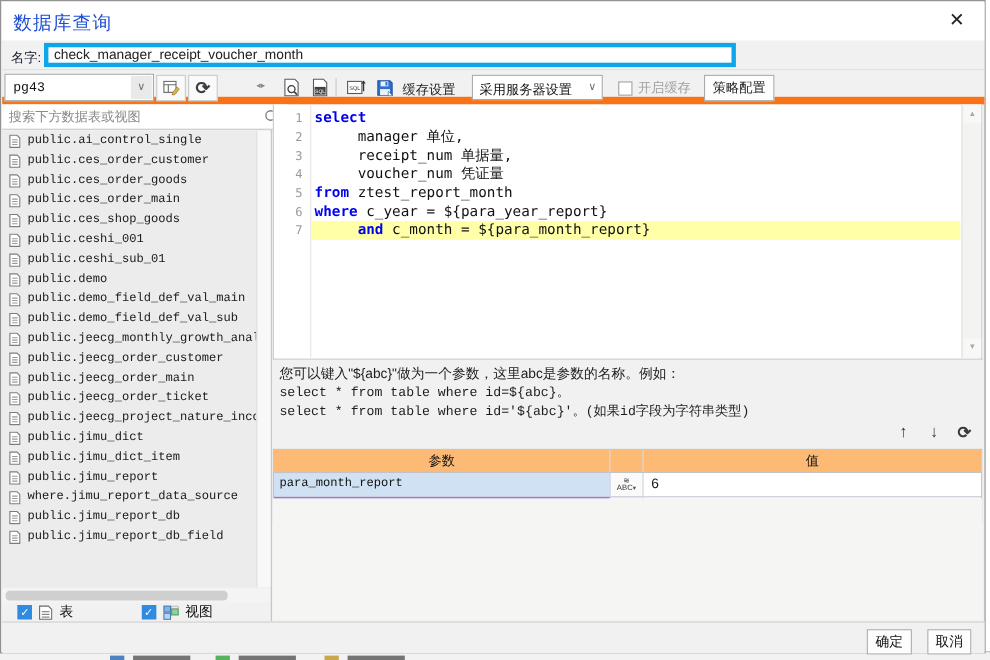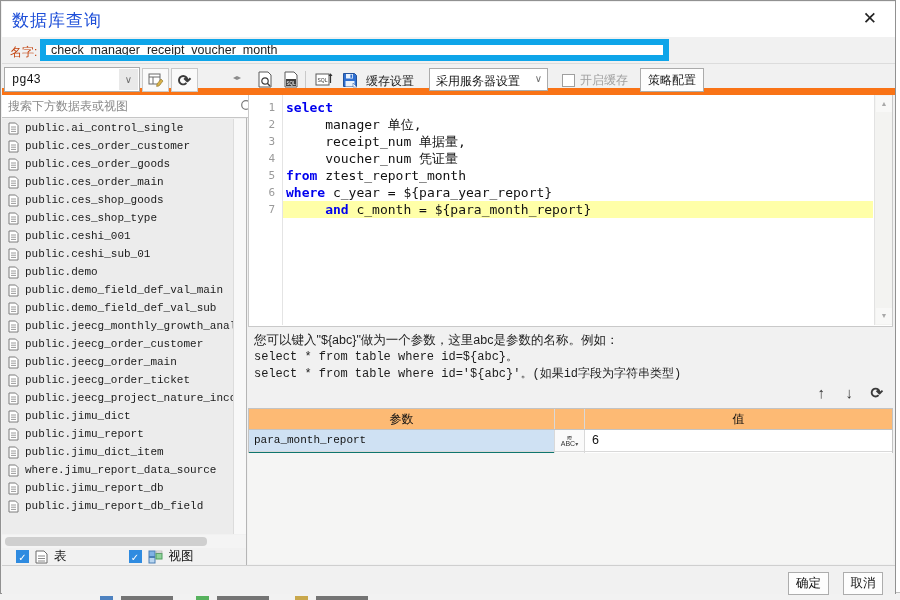--- a/index.html
+++ b/index.html
@@ -13,22 +13,22 @@
   .bd-text { width:52px; height:5px; background:#4a4a4a; opacity:.75; }
 
   
   .dialog { position:absolute; left:0; top:0; width:896px; height:594px; background:#f1f1f1; border:1px solid #919191; }
 
   .titlebar { position:absolute; left:1px; top:1px; width:893px; height:35px; background:#fff; }
   .title { position:absolute; left:10px; top:7px; font-size:17px; color:#1d4ed8; letter-spacing:1px; }
   .close { position:absolute; right:18px; top:6px; font-size:17px; color:#222; cursor:pointer; font-weight:300; }
 
   .name-row { position:absolute; left:1px; top:36px; width:893px; height:27px; background:#f1f1f1; border-bottom:1px solid #dcdcdc; }
-  .name-label { position:absolute; left:8px; top:7px; font-size:12px; color:#c2410c; }
-  .name-input { position:absolute; left:38px; top:2px; width:629px; height:22px; border:6px solid #0ea5e9; background:#fff; font-size:12.5px; color:#222; padding:0 5px; font-family:"Liberation Sans",sans-serif; }
+  .name-label { position:absolute; left:8px; top:7px; font-size:12px; color:#0f172a; }
+  .name-input { position:absolute; left:38px; top:2px; width:629px; height:22px; border:4px solid #0ea5e9; background:#fff; font-size:12.5px; color:#222; padding:0 5px; font-family:"Liberation Sans",sans-serif; }
 
   .toolbar { position:absolute; left:1px; top:63px; width:893px; height:31px; background:#f1f1f1; border-bottom:7px solid #f97316; }
   .ds-select { position:absolute; left:2px; top:3px; width:136px; height:25px; background:#fff; border:1px solid #ababab; cursor:pointer; }
   .ds-select .val { position:absolute; left:7px; top:5px; font-size:12px; font-family:"Liberation Mono",monospace; color:#111; }
   .ds-select .chev-zone { position:absolute; right:1px; top:1px; width:19px; height:21px; background:#e9e9e9; color:#6f6f6f; font-size:10px; text-align:center; line-height:21px; }
   .tb-btn { position:absolute; top:4px; width:27px; height:24px; background:#fafafa; border:1px solid #c9c9c9; cursor:pointer; display:flex; align-items:center; justify-content:center; }
   .tb-btn.test { left:140px; }
   .tb-btn.refresh { left:169px; font-size:16px; font-weight:bold; color:#3c3c3c; }
   .collapse { position:absolute; left:231px; top:9px; font-size:8px; color:#8a8a8a; letter-spacing:0; }
 
@@ -83,21 +83,21 @@
   
   .param-controls { position:absolute; left:247px; top:383px; width:645px; height:22px; }
   .pc-ico { position:absolute; top:0; font-size:15px; color:#3a3a3a; cursor:pointer; }
   .pc-up { right:68px; } .pc-down { right:40px; } .pc-refresh { right:10px; font-weight:bold; }
 
   .param-table { position:absolute; left:247px; top:407px; width:645px; background:#fff; border:1px solid #c3c3c3; }
   .pt-header { display:flex; height:21px; border-bottom:1px solid #c3c3c3; background:#fdba74; }
   .pt-h1 { width:306px; border-right:1px solid #d9d9d9; text-align:center; font-size:12px; color:#111; line-height:20px; }
   .pt-hico { width:30px; border-right:1px solid #d9d9d9; }
   .pt-h2 { flex:1; text-align:center; font-size:12px; color:#111; line-height:20px; }
-  .pt-row { display:flex; height:22px; border-bottom:1px solid #d9d9d9; background:#0f766e;justify-content:space-between; }
+  .pt-row { display:flex; height:22px; border-bottom:1px solid #d9d9d9; background:#8b5cf6;justify-content:space-between; }
   .pt-row:last-child { border-bottom:none; }
   .pt-name { width:306px; border-right:1px solid #d9d9d9; font-size:11px; font-family:"Liberation Mono",monospace; color:#111; line-height:21px; padding-left:5px; }
   .pt-row.sel .pt-name { background:#cfe1f3; }
   .pt-type { width:30px; border-right:1px solid #d9d9d9; display:flex; align-items:center; justify-content:center; background:#fafafa; cursor:pointer; }
   .abc-badge { font-size:7px; color:#333; line-height:6px; text-align:center; }
   .abc-badge .car { font-size:6px; color:#555; }
   .pt-val { flex:1; font-size:12.5px; color:#111; line-height:21px; padding-left:7px; background:#fff; }
 
   .empty-below { position:absolute; left:247px; top:452px; width:645px; height:111px; background:#f5f5f4; }
 
@@ -281,31 +281,20 @@
           </div>
           <div class="t-item">
             <span class="doc">
               <svg width="11" height="13" viewBox="0 0 11 13">
                 <path d="M1 1 h6.5 l2.5 2.5 v8.5 h-9 z" fill="#fff" stroke="#7c7c7c"></path>
                 <line x1="3" y1="5" x2="8" y2="5" stroke="#9a9a9a"></line>
                 <line x1="3" y1="7.2" x2="8" y2="7.2" stroke="#9a9a9a"></line>
                 <line x1="3" y1="9.4" x2="8" y2="9.4" stroke="#9a9a9a"></line>
               </svg>
             </span>
-            <span class="t-label">public.ces_shop_type</span>
-          </div>
-          <div class="t-item">
-            <span class="doc">
-              <svg width="11" height="13" viewBox="0 0 11 13">
-                <path d="M1 1 h6.5 l2.5 2.5 v8.5 h-9 z" fill="#fff" stroke="#7c7c7c"></path>
-                <line x1="3" y1="5" x2="8" y2="5" stroke="#9a9a9a"></line>
-                <line x1="3" y1="7.2" x2="8" y2="7.2" stroke="#9a9a9a"></line>
-                <line x1="3" y1="9.4" x2="8" y2="9.4" stroke="#9a9a9a"></line>
-              </svg>
-            </span>
             <span class="t-label">public.ceshi_001</span>
           </div>
           <div class="t-item">
             <span class="doc">
               <svg width="11" height="13" viewBox="0 0 11 13">
                 <path d="M1 1 h6.5 l2.5 2.5 v8.5 h-9 z" fill="#fff" stroke="#7c7c7c"></path>
                 <line x1="3" y1="5" x2="8" y2="5" stroke="#9a9a9a"></line>
                 <line x1="3" y1="7.2" x2="8" y2="7.2" stroke="#9a9a9a"></line>
                 <line x1="3" y1="9.4" x2="8" y2="9.4" stroke="#9a9a9a"></line>
               </svg>
@@ -413,32 +402,32 @@
           </div>
           <div class="t-item">
             <span class="doc">
               <svg width="11" height="13" viewBox="0 0 11 13">
                 <path d="M1 1 h6.5 l2.5 2.5 v8.5 h-9 z" fill="#fff" stroke="#7c7c7c"></path>
                 <line x1="3" y1="5" x2="8" y2="5" stroke="#9a9a9a"></line>
                 <line x1="3" y1="7.2" x2="8" y2="7.2" stroke="#9a9a9a"></line>
                 <line x1="3" y1="9.4" x2="8" y2="9.4" stroke="#9a9a9a"></line>
               </svg>
             </span>
+            <span class="t-label">public.jimu_dict_item</span>
+          </div>
+          <div class="t-item">
+            <span class="doc">
+              <svg width="11" height="13" viewBox="0 0 11 13">
+                <path d="M1 1 h6.5 l2.5 2.5 v8.5 h-9 z" fill="#fff" stroke="#7c7c7c"></path>
+                <line x1="3" y1="5" x2="8" y2="5" stroke="#9a9a9a"></line>
+                <line x1="3" y1="7.2" x2="8" y2="7.2" stroke="#9a9a9a"></line>
+                <line x1="3" y1="9.4" x2="8" y2="9.4" stroke="#9a9a9a"></line>
+              </svg>
+            </span>
             <span class="t-label">public.jimu_report</span>
-          </div>
-          <div class="t-item">
-            <span class="doc">
-              <svg width="11" height="13" viewBox="0 0 11 13">
-                <path d="M1 1 h6.5 l2.5 2.5 v8.5 h-9 z" fill="#fff" stroke="#7c7c7c"></path>
-                <line x1="3" y1="5" x2="8" y2="5" stroke="#9a9a9a"></line>
-                <line x1="3" y1="7.2" x2="8" y2="7.2" stroke="#9a9a9a"></line>
-                <line x1="3" y1="9.4" x2="8" y2="9.4" stroke="#9a9a9a"></line>
-              </svg>
-            </span>
-            <span class="t-label">public.jimu_dict_item</span>
           </div>
           <div class="t-item">
             <span class="doc">
               <svg width="11" height="13" viewBox="0 0 11 13">
                 <path d="M1 1 h6.5 l2.5 2.5 v8.5 h-9 z" fill="#fff" stroke="#7c7c7c"></path>
                 <line x1="3" y1="5" x2="8" y2="5" stroke="#9a9a9a"></line>
                 <line x1="3" y1="7.2" x2="8" y2="7.2" stroke="#9a9a9a"></line>
                 <line x1="3" y1="9.4" x2="8" y2="9.4" stroke="#9a9a9a"></line>
               </svg>
             </span>

